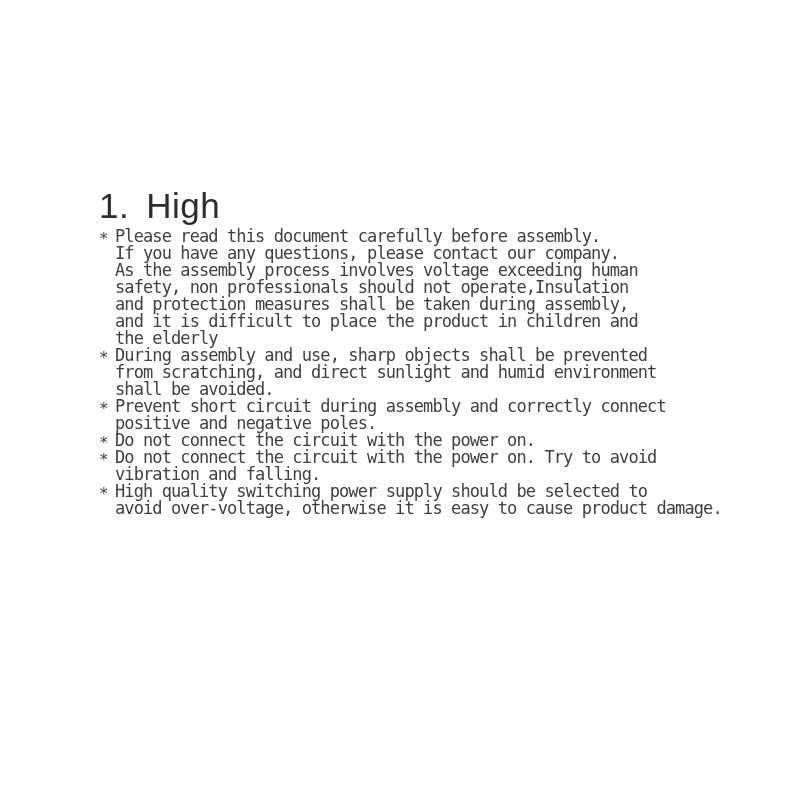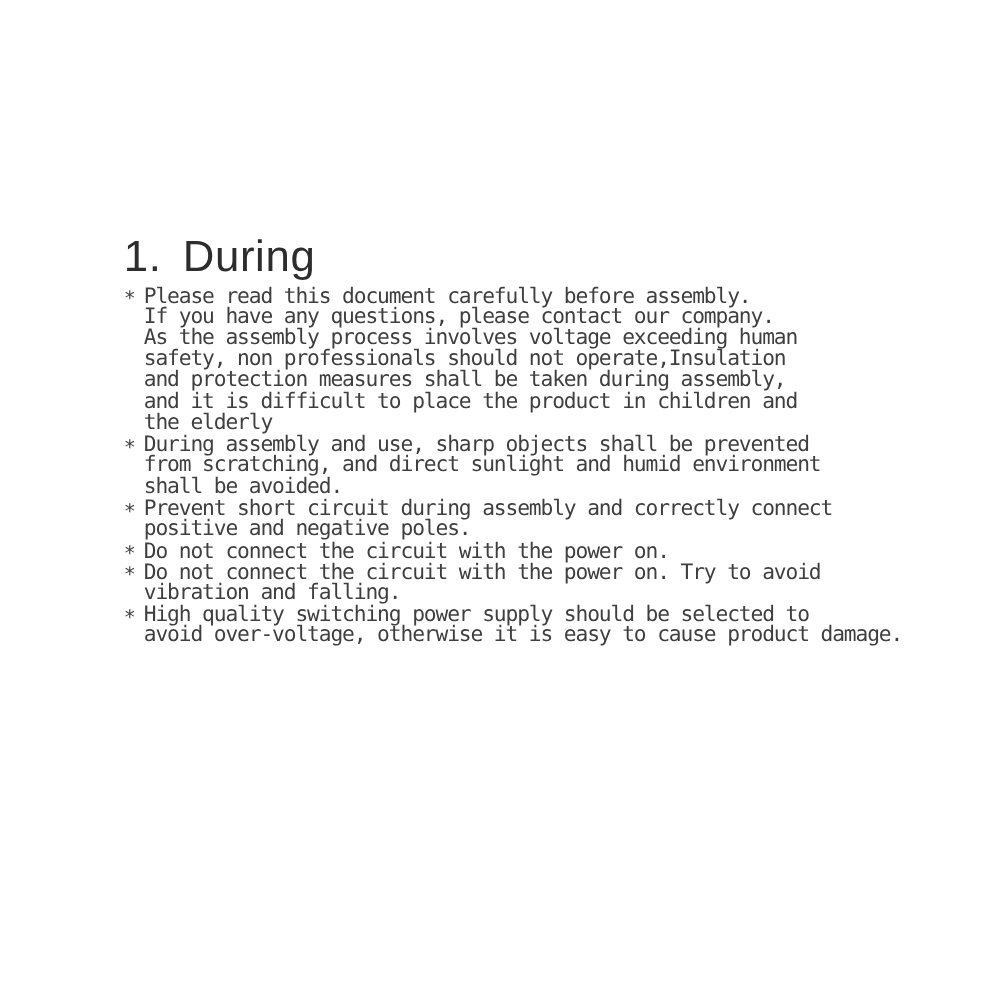--- a/index.html
+++ b/index.html
@@ -57,16 +57,16 @@
     font-size: 16px;
   }
   .line-text {
     display: inline-block;
   }
 </style>
 </head>
 <body>
 
 <div class="page">
-  <h1 class="title"><span>1.</span><span class="title-text">During</span></h1>
+  <h1 class="title"><span>1.</span><span class="title-text">High</span></h1>
 
   <div class="notes"><div class="note-item"><div class="note-line"><span class="gutter bullet">*</span><span class="line-text">Please read this document carefully before assembly.</span></div><div class="note-line"><span class="gutter"></span><span class="line-text">If you have any questions, please contact our company.</span></div><div class="note-line"><span class="gutter"></span><span class="line-text">As the assembly process involves voltage exceeding human</span></div><div class="note-line"><span class="gutter"></span><span class="line-text">safety, non professionals should not operate,Insulation</span></div><div class="note-line"><span class="gutter"></span><span class="line-text">and protection measures shall be taken during assembly,</span></div><div class="note-line"><span class="gutter"></span><span class="line-text">and it is difficult to place the product in children and</span></div><div class="note-line"><span class="gutter"></span><span class="line-text">the elderly</span></div></div><div class="note-item"><div class="note-line"><span class="gutter bullet">*</span><span class="line-text">During assembly and use, sharp objects shall be prevented</span></div><div class="note-line"><span class="gutter"></span><span class="line-text">from scratching, and direct sunlight and humid environment</span></div><div class="note-line"><span class="gutter"></span><span class="line-text">shall be avoided.</span></div></div><div class="note-item"><div class="note-line"><span class="gutter bullet">*</span><span class="line-text">Prevent short circuit during assembly and correctly connect</span></div><div class="note-line"><span class="gutter"></span><span class="line-text">positive and negative poles.</span></div></div><div class="note-item"><div class="note-line"><span class="gutter bullet">*</span><span class="line-text">Do not connect the circuit with the power on.</span></div></div><div class="note-item"><div class="note-line"><span class="gutter bullet">*</span><span class="line-text">Do not connect the circuit with the power on. Try to avoid</span></div><div class="note-line"><span class="gutter"></span><span class="line-text">vibration and falling.</span></div></div><div class="note-item"><div class="note-line"><span class="gutter bullet">*</span><span class="line-text">High quality switching power supply should be selected to</span></div><div class="note-line"><span class="gutter"></span><span class="line-text">avoid over-voltage, otherwise it is easy to cause product damage.</span></div></div></div>
 </div>
 
 </body></html>

